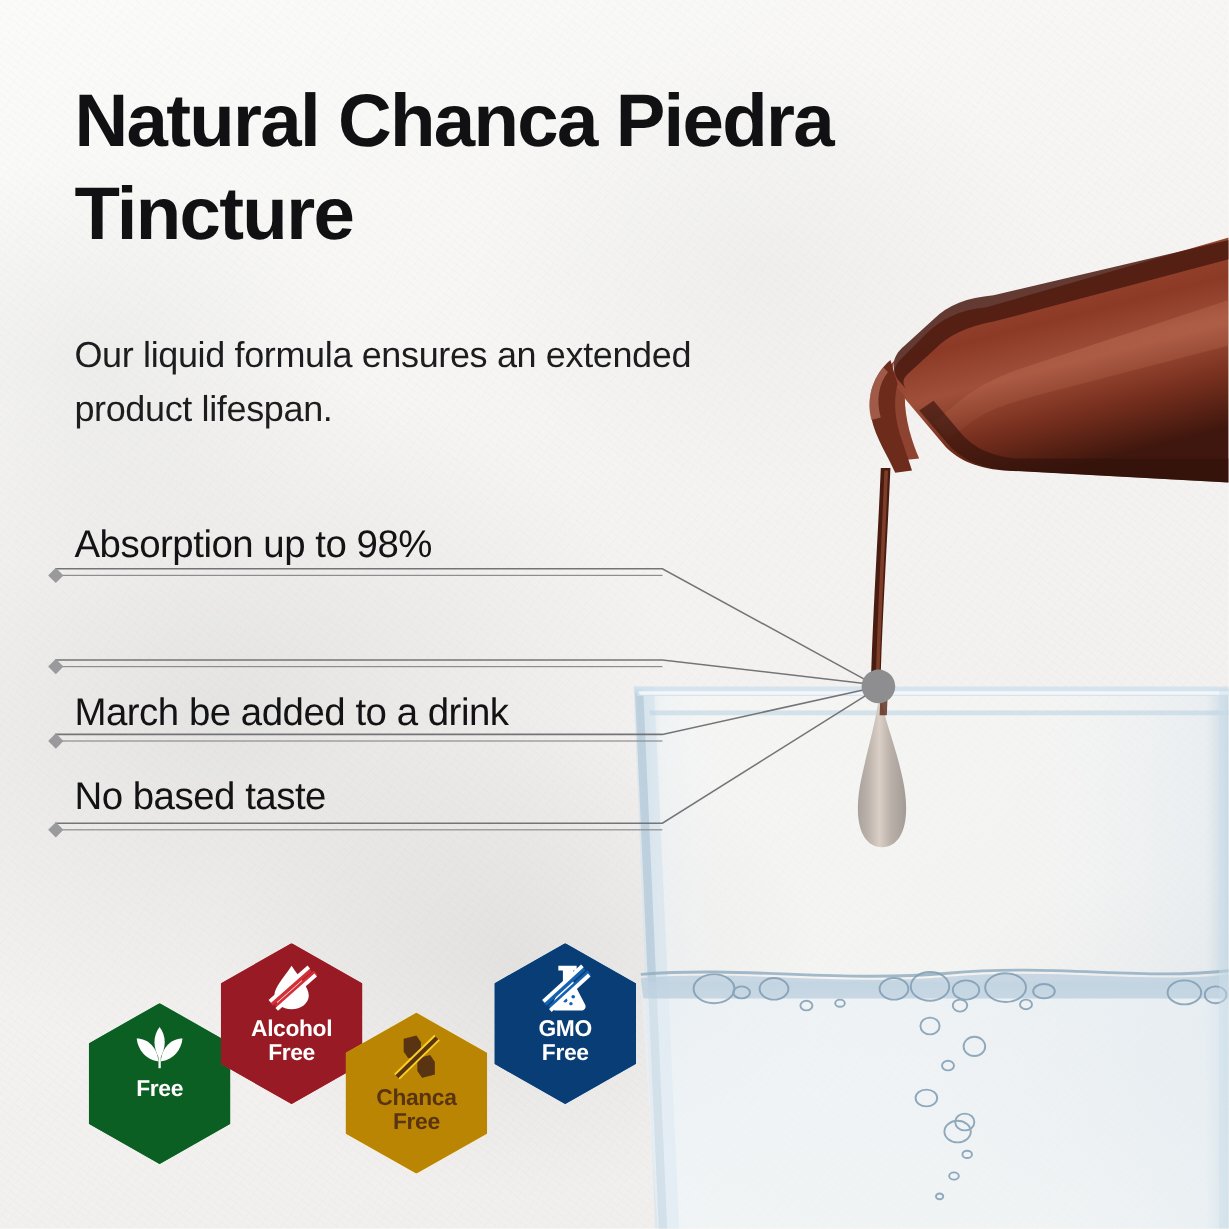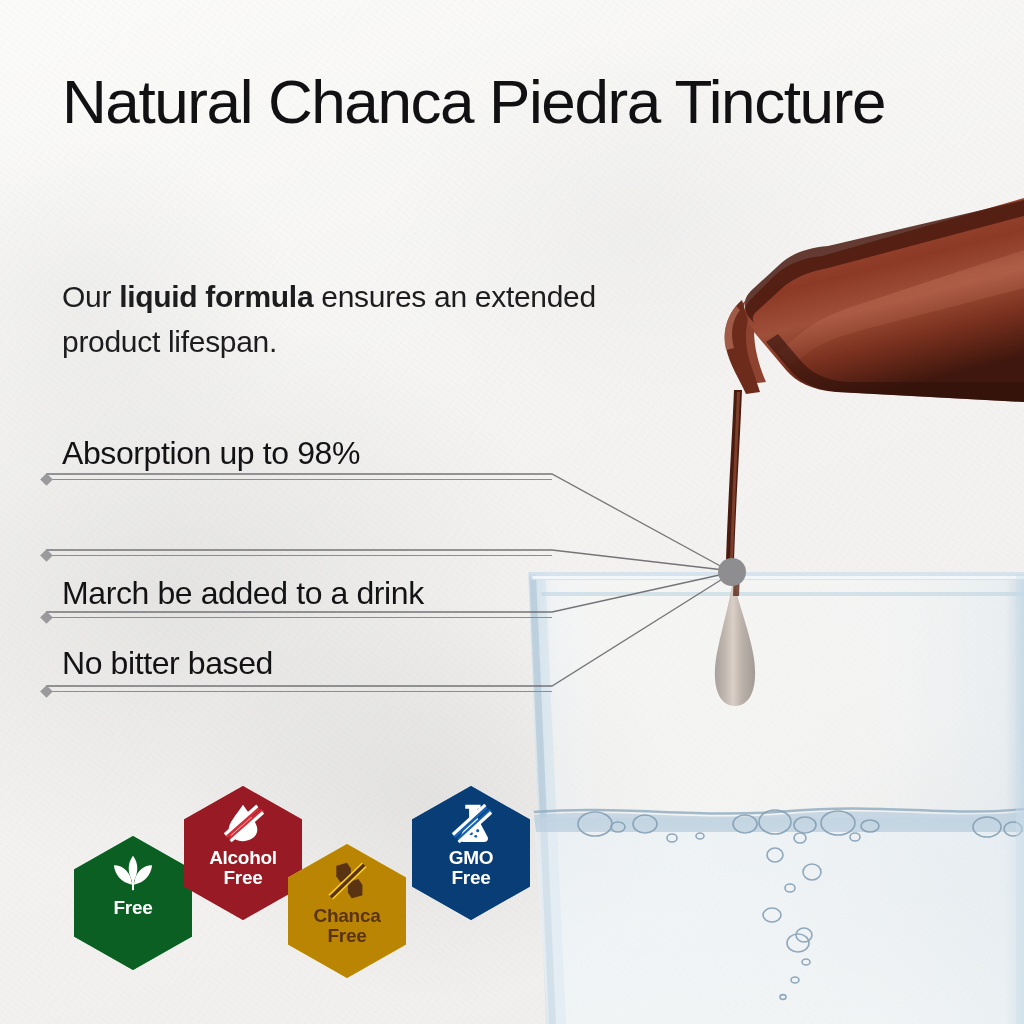--- a/index.html
+++ b/index.html
@@ -40,33 +40,33 @@
   
   .headline {
     position: absolute;
     left: 62px;
     top: 64px;
     width: 860px;
     font-size: 62px;
     line-height: 1.24;
     letter-spacing: -1.4px;
     color: #111113;
-    font-weight: 400;
+    font-weight: 700;
   }
   .subhead {
     position: absolute;
     left: 62px;
     top: 274px;
     width: 560px;
     font-size: 30px;
     line-height: 1.50;
     letter-spacing: -0.3px;
     color: #1d1d1f;
   }
-  .subhead b { font-weight: 700; }
+  .subhead b { font-weight: 400; }
 
   
   .features {
     position: absolute;
     left: 0;
     top: 5px;
     width: 932px;
     height: 1024px;
     pointer-events: none;
     text-align: center;
@@ -294,21 +294,21 @@
     <div class="feat-rule" style="top:474px; width:506px"></div>
     <div class="feat-dot" style="left:42px; top:470px"></div>
 
     <div class="feat-rule" style="top:550px; width:506px"></div>
     <div class="feat-dot" style="left:42px; top:546px"></div>
 
     <div class="feat" style="top:570px">March be added to a drink</div>
     <div class="feat-rule" style="top:612px; width:506px"></div>
     <div class="feat-dot" style="left:42px; top:608px"></div>
 
-    <div class="feat" style="top:640px">No bitter based</div>
+    <div class="feat" style="top:640px">No based taste</div>
     <div class="feat-rule" style="top:686px; width:506px"></div>
     <div class="feat-dot" style="left:42px; top:682px"></div>
   </div>
 
   <div class="badges">
 
     <div class="badge-wrap" style="left:74px; top:836px;">
       <div class="badge b-vegan">
         <div class="badge-ring r-vegan"></div>
         <svg class="badge-ico" viewBox="0 0 48 44">

